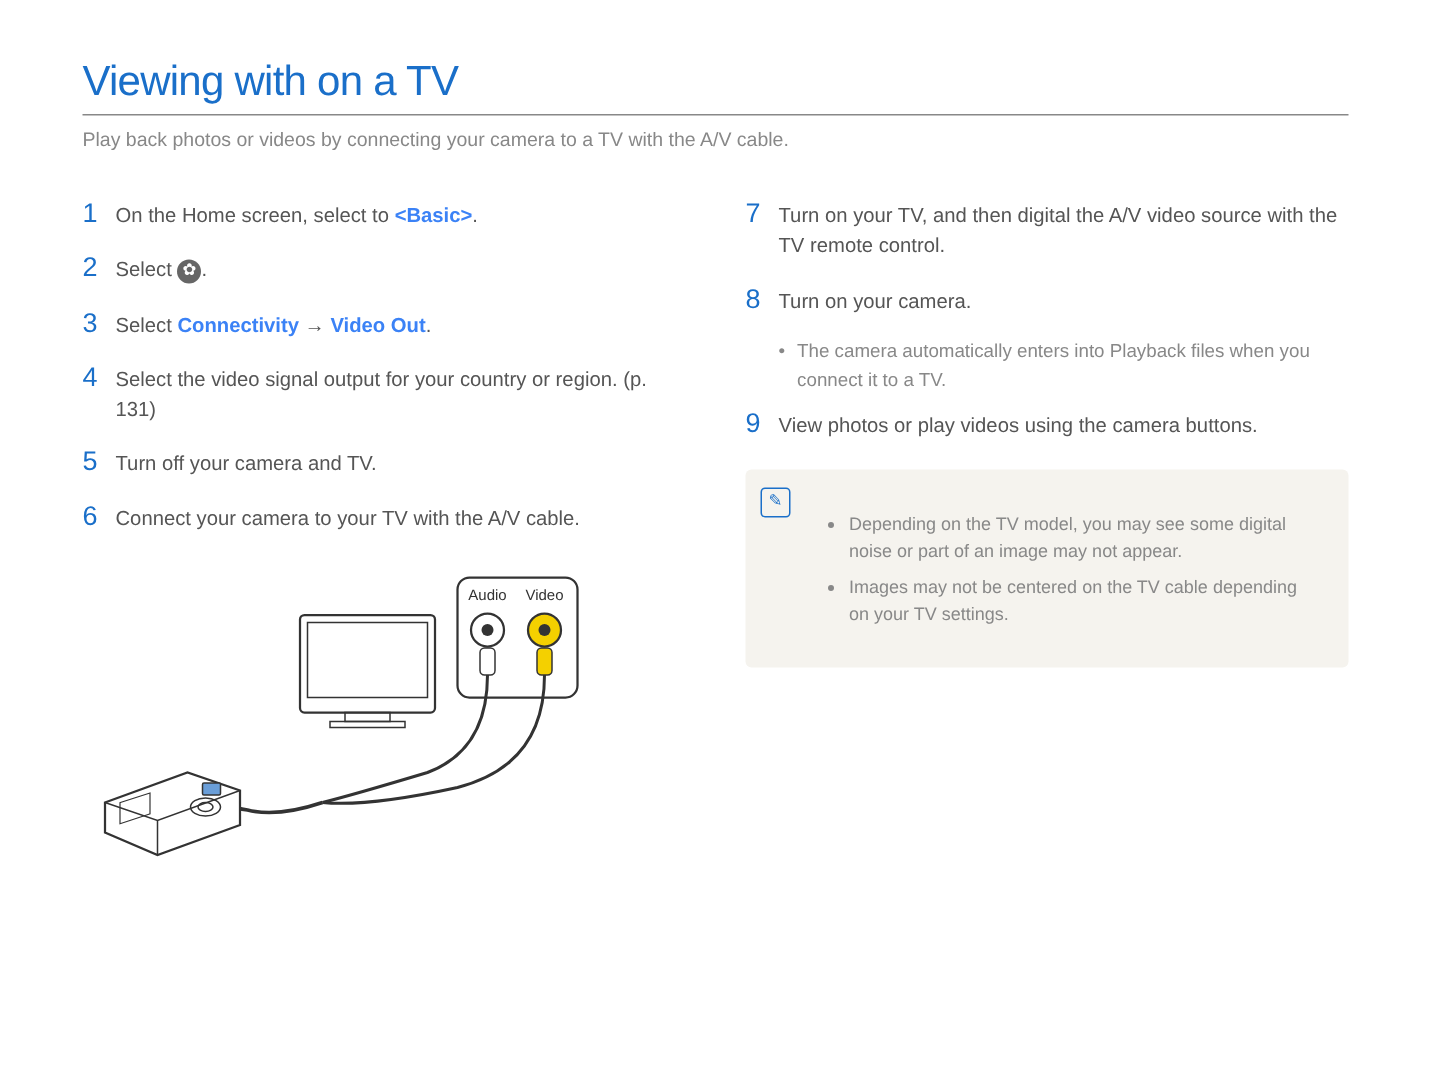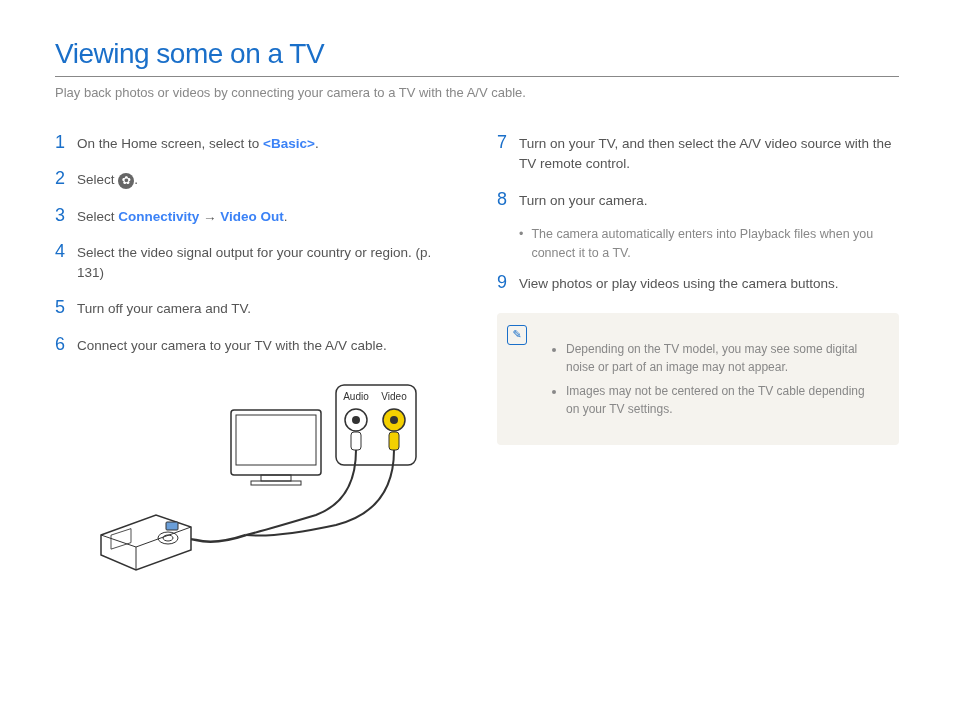--- a/index.html
+++ b/index.html
@@ -118,21 +118,20 @@
   }
   .note-box ul {
     margin: 15px;
     padding: 0 0 0 14px;
   }
   .note-box li {
     margin-bottom: 6px;
   }
   .diagram {
     margin-top: 10px;
-    text-align: center;
   }
   .diagram svg {
     width: 340px;
     height: 230px;
   }
   .footer {
     position: absolute;
     bottom: 30px;
     width: 100%;
     left: 0;
@@ -141,21 +140,21 @@
     color: #888;
   }
   .footer .pn {
     color: #333;
   }
 </style>
 </head>
 <body>
 
 <div class="page">
-  <h1>Viewing some on a TV</h1>
+  <h1>Viewing with on a TV</h1>
   <div class="underline"></div>
   <div class="subtitle">Play back photos or videos by connecting your camera to a TV with the A/V cable.</div>
 
   <div class="columns">
     <div class="col">
       <div class="step">
         <div class="num">1</div>
         <div class="txt">
           <span>On the Home screen, select to </span><b>&lt;Basic&gt;</b><span>.</span>
         </div>
@@ -219,21 +218,21 @@
           </g>
 
           <rect x="80" y="152" width="12" height="8" rx="1" fill="#6a9ed8" stroke="#333"></rect>
         </svg>
       </div>
     </div>
 
     <div class="col">
       <div class="step">
         <div class="num">7</div>
-        <div class="txt">Turn on your TV, and then select the A/V video source with the TV remote control.</div>
+        <div class="txt">Turn on your TV, and then digital the A/V video source with the TV remote control.</div>
       </div>
       <div class="step">
         <div class="num">8</div>
         <div class="txt">Turn on your camera.</div>
       </div>
       <div class="sub-bullet">
         <span class="dot">•</span>
         <span>The camera automatically enters into Playback files when you connect it to a TV.</span>
       </div>
       <div class="step">

